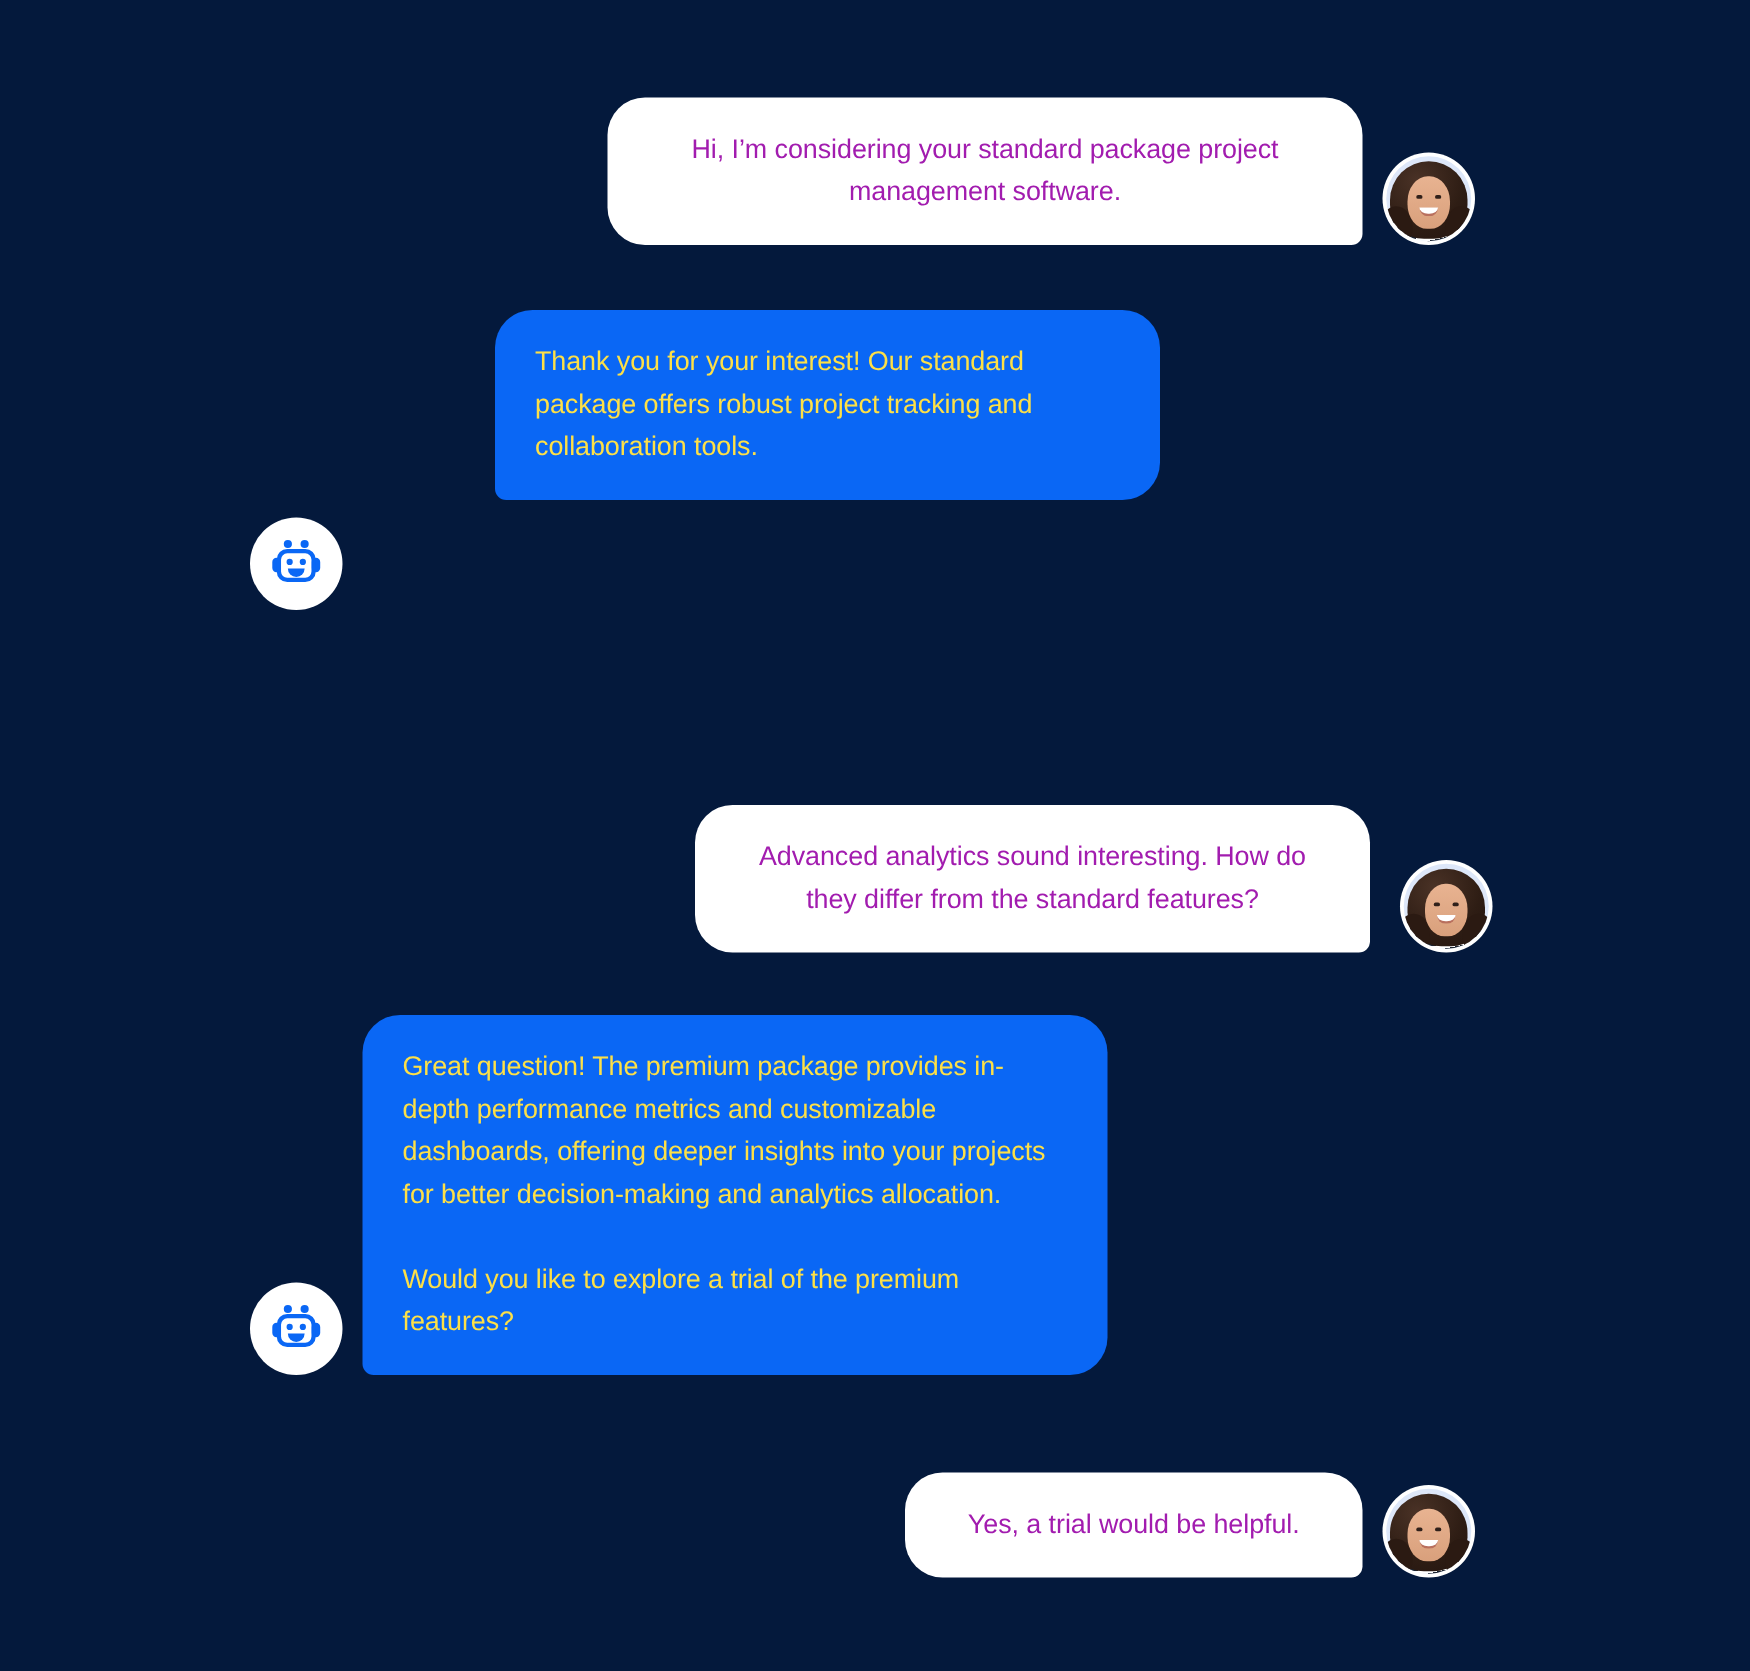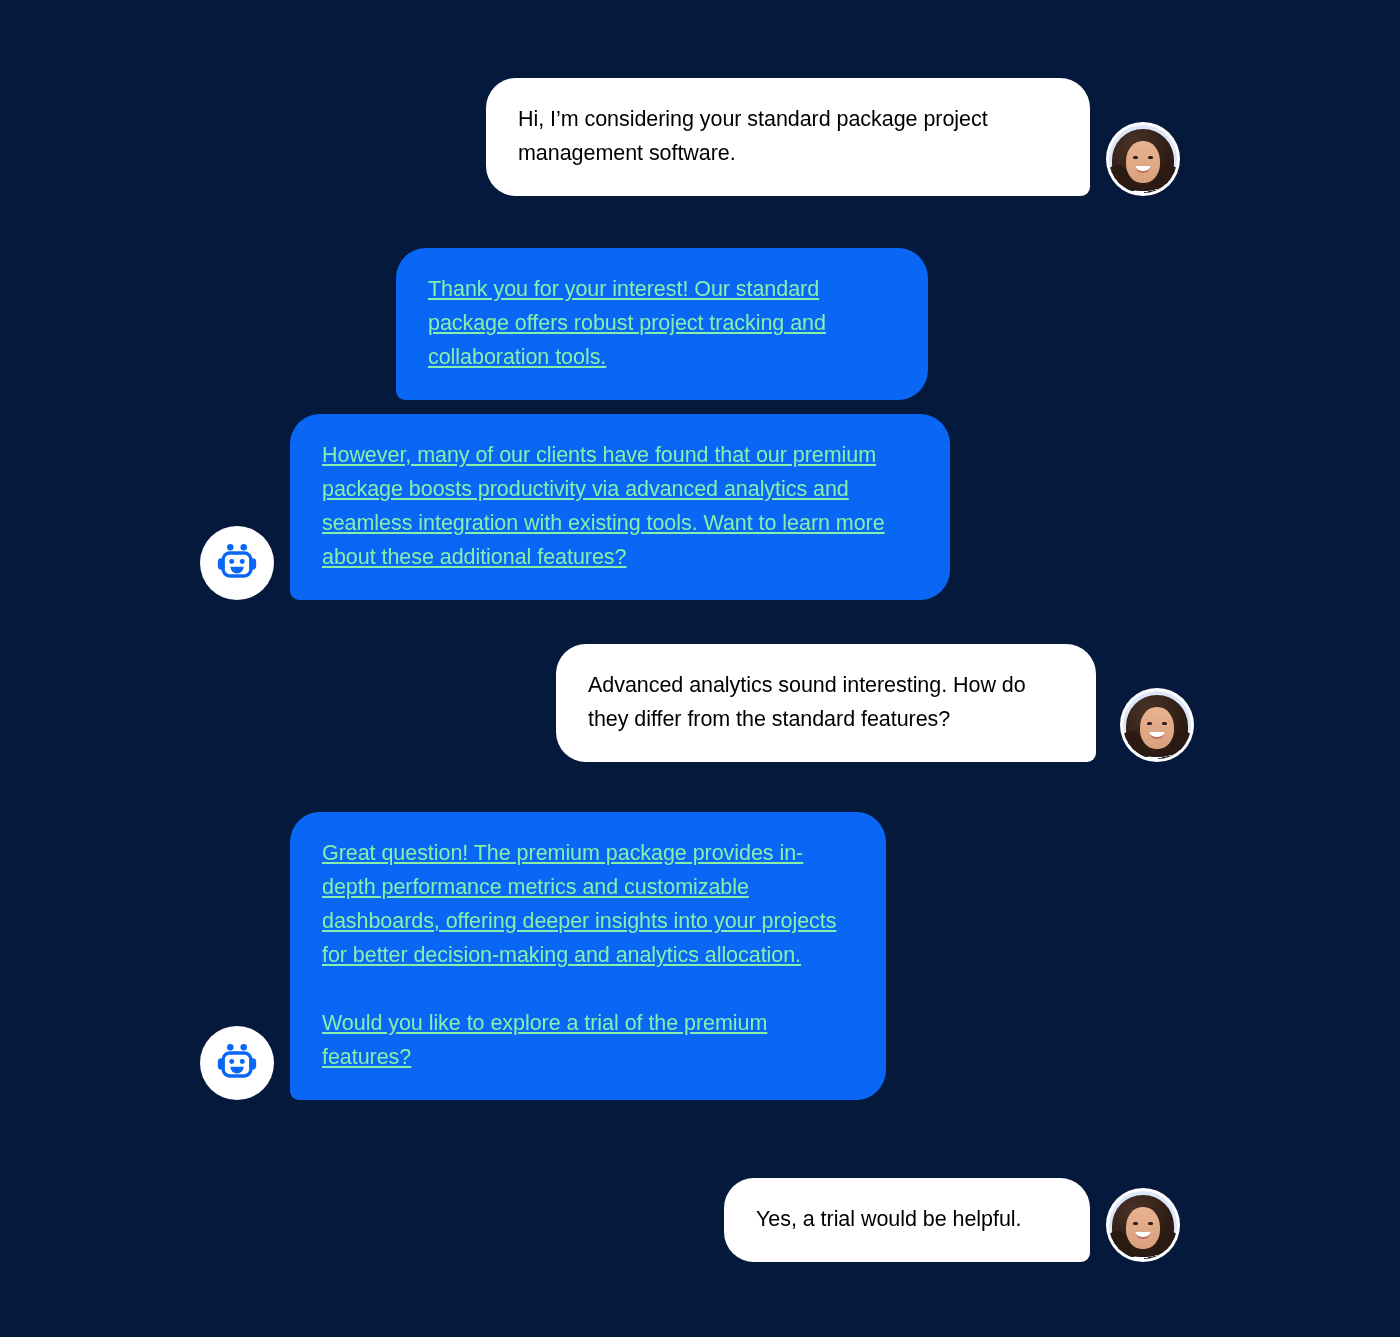--- a/index.html
+++ b/index.html
@@ -40,29 +40,29 @@
     font-size: 21.5px;
     line-height: 34px;
     letter-spacing: -0.05px;
     padding: 24px 32px 26px 32px;
     word-wrap: break-word;
     white-space: pre-line;
   }
 
   .bubble.bot {
     background: #0a67f5;
-    color: #86efac;
+    color: #fde047;
     border-radius: 30px 30px 30px 9px;
-    text-decoration: underline;
   }
 
   .bubble.user {
     background: #ffffff;
-    color: #000000;
+    color: #a21caf;
     border-radius: 30px 30px 9px 30px;
+    text-align: center;
   }
 
   
   .avatar {
     flex: 0 0 auto;
     width: 74px;
     height: 74px;
     border-radius: 50%;
     position: relative;
     overflow: hidden;
@@ -217,21 +217,20 @@
         <circle cx="17" cy="7.5" r="3.4" fill="#0a67f5"></circle>
         <circle cx="31" cy="7.5" r="3.4" fill="#0a67f5"></circle>
         <rect x="4" y="19" width="7" height="12" rx="3.5" fill="#0a67f5"></rect>
         <rect x="37" y="19" width="7" height="12" rx="3.5" fill="#0a67f5"></rect>
         <rect x="9.5" y="13.5" width="29" height="24" rx="7" fill="none" stroke="#0a67f5" stroke-width="3.6"></rect>
         <circle cx="18.5" cy="22.5" r="2.6" fill="#0a67f5"></circle>
         <circle cx="29.5" cy="22.5" r="2.6" fill="#0a67f5"></circle>
         <path d="M17 28 h14 a7 7 0 0 1 -14 0 z" fill="#0a67f5"></path>
       </svg>
     </div>
-    <div class="bubble bot">However, many of our clients have found that our premium package boosts productivity via advanced analytics and seamless integration with existing tools. Want to learn more about these additional features?</div>
   </div>
 
   <div class="msg-row user" id="m4">
     <div class="bubble user">Advanced analytics sound interesting. How do they differ from the standard features?</div>
     <div class="avatar user-avatar">
       <div class="photo">
         <div class="shirt"></div>
         <div class="hair"></div>
         <div class="face">
           <span class="eye l"></span>

